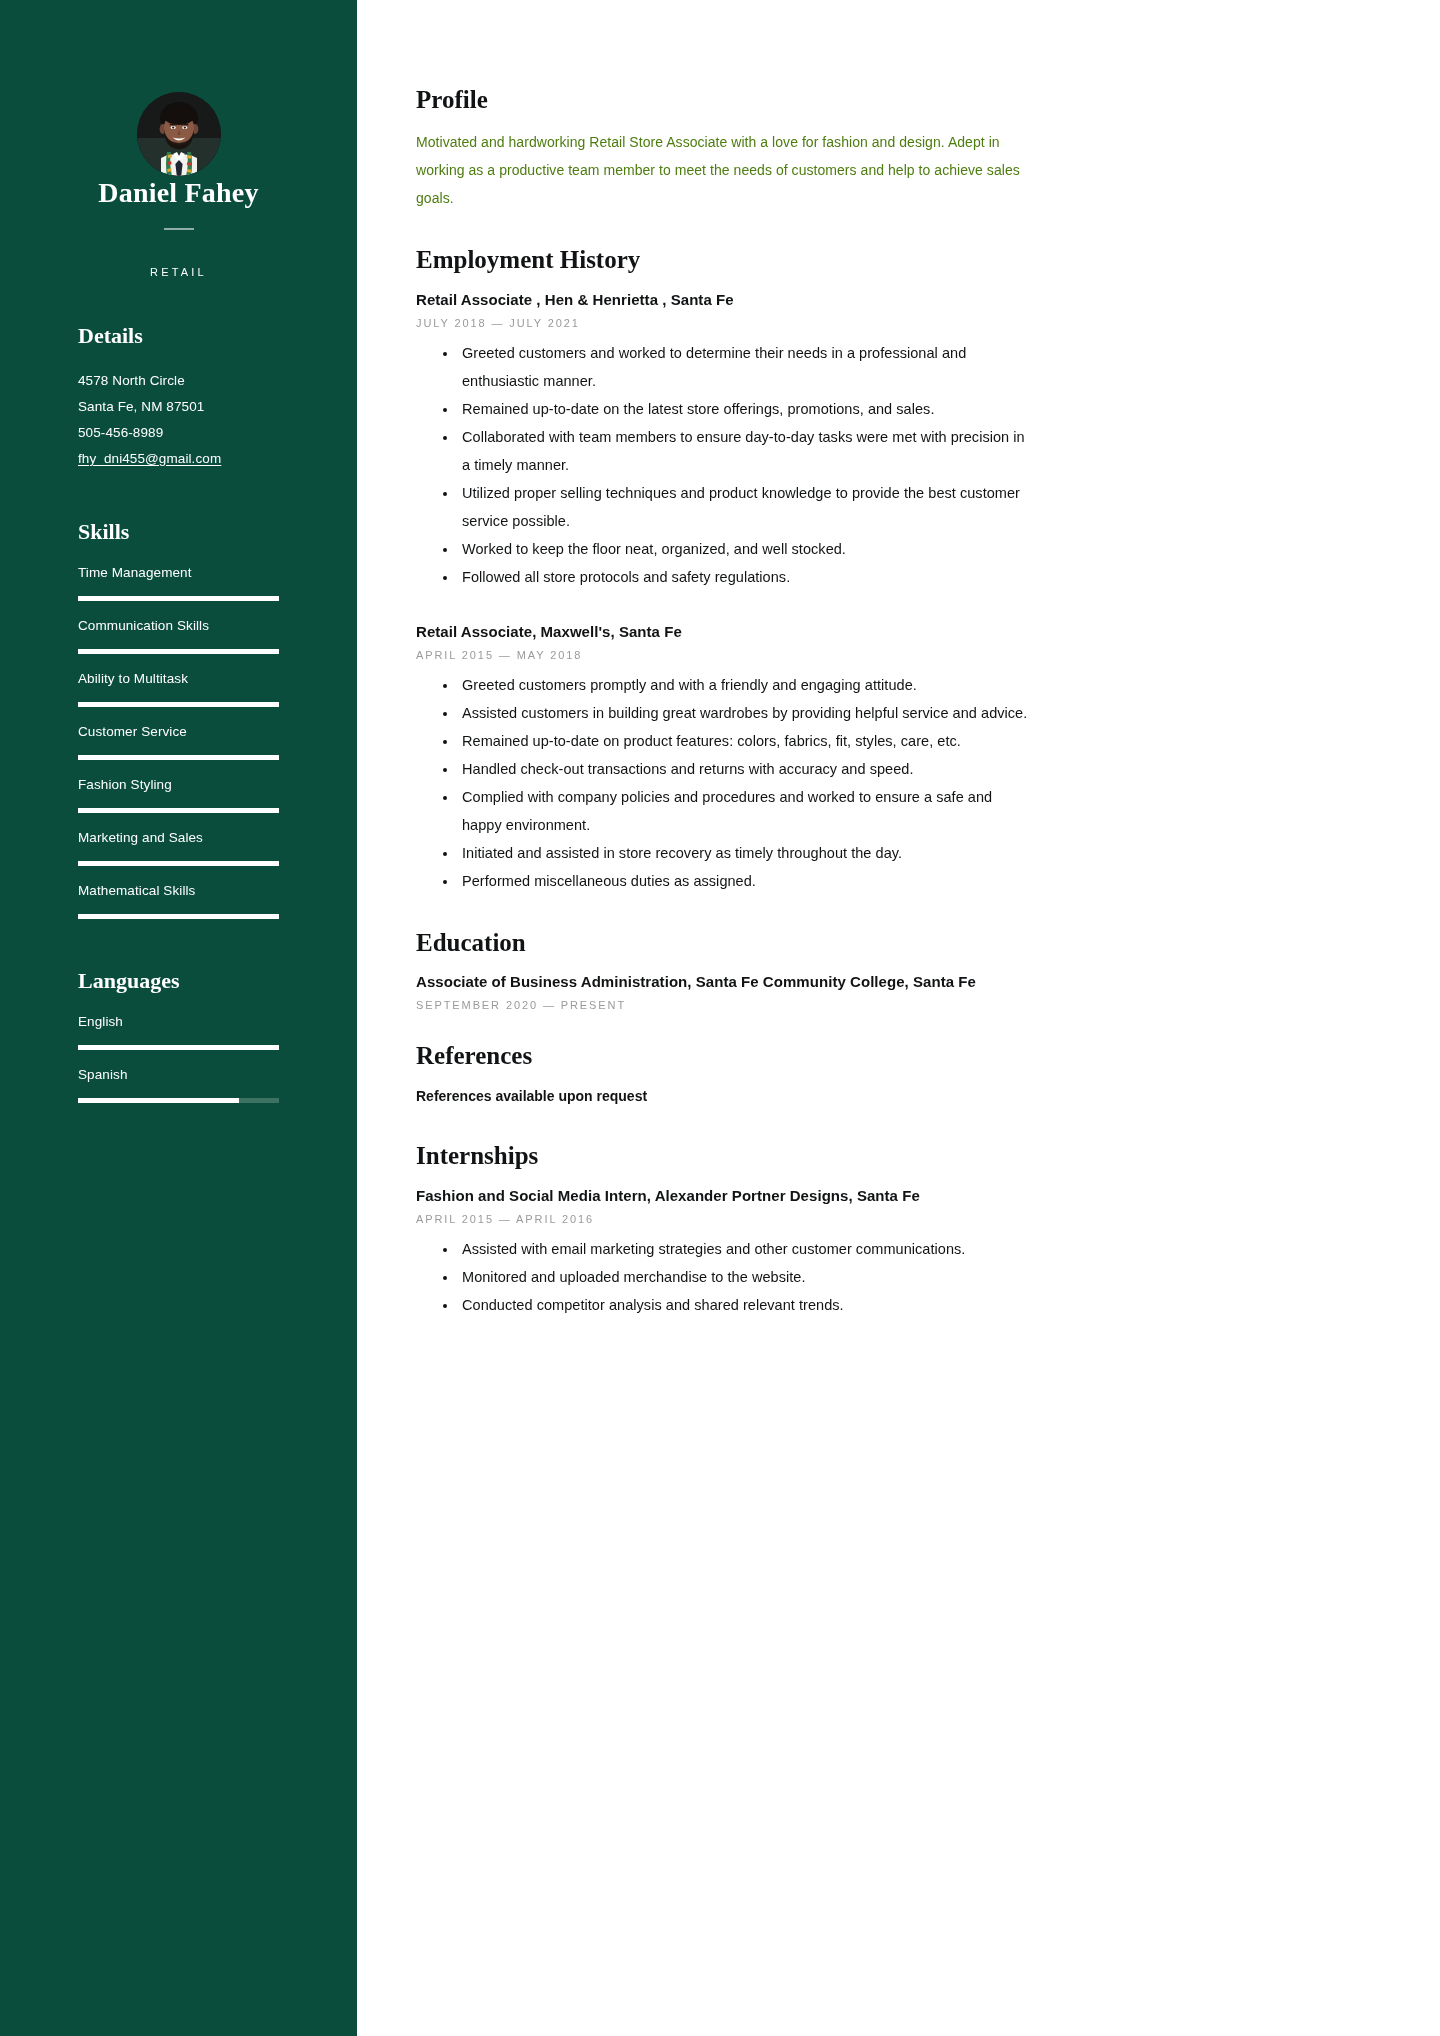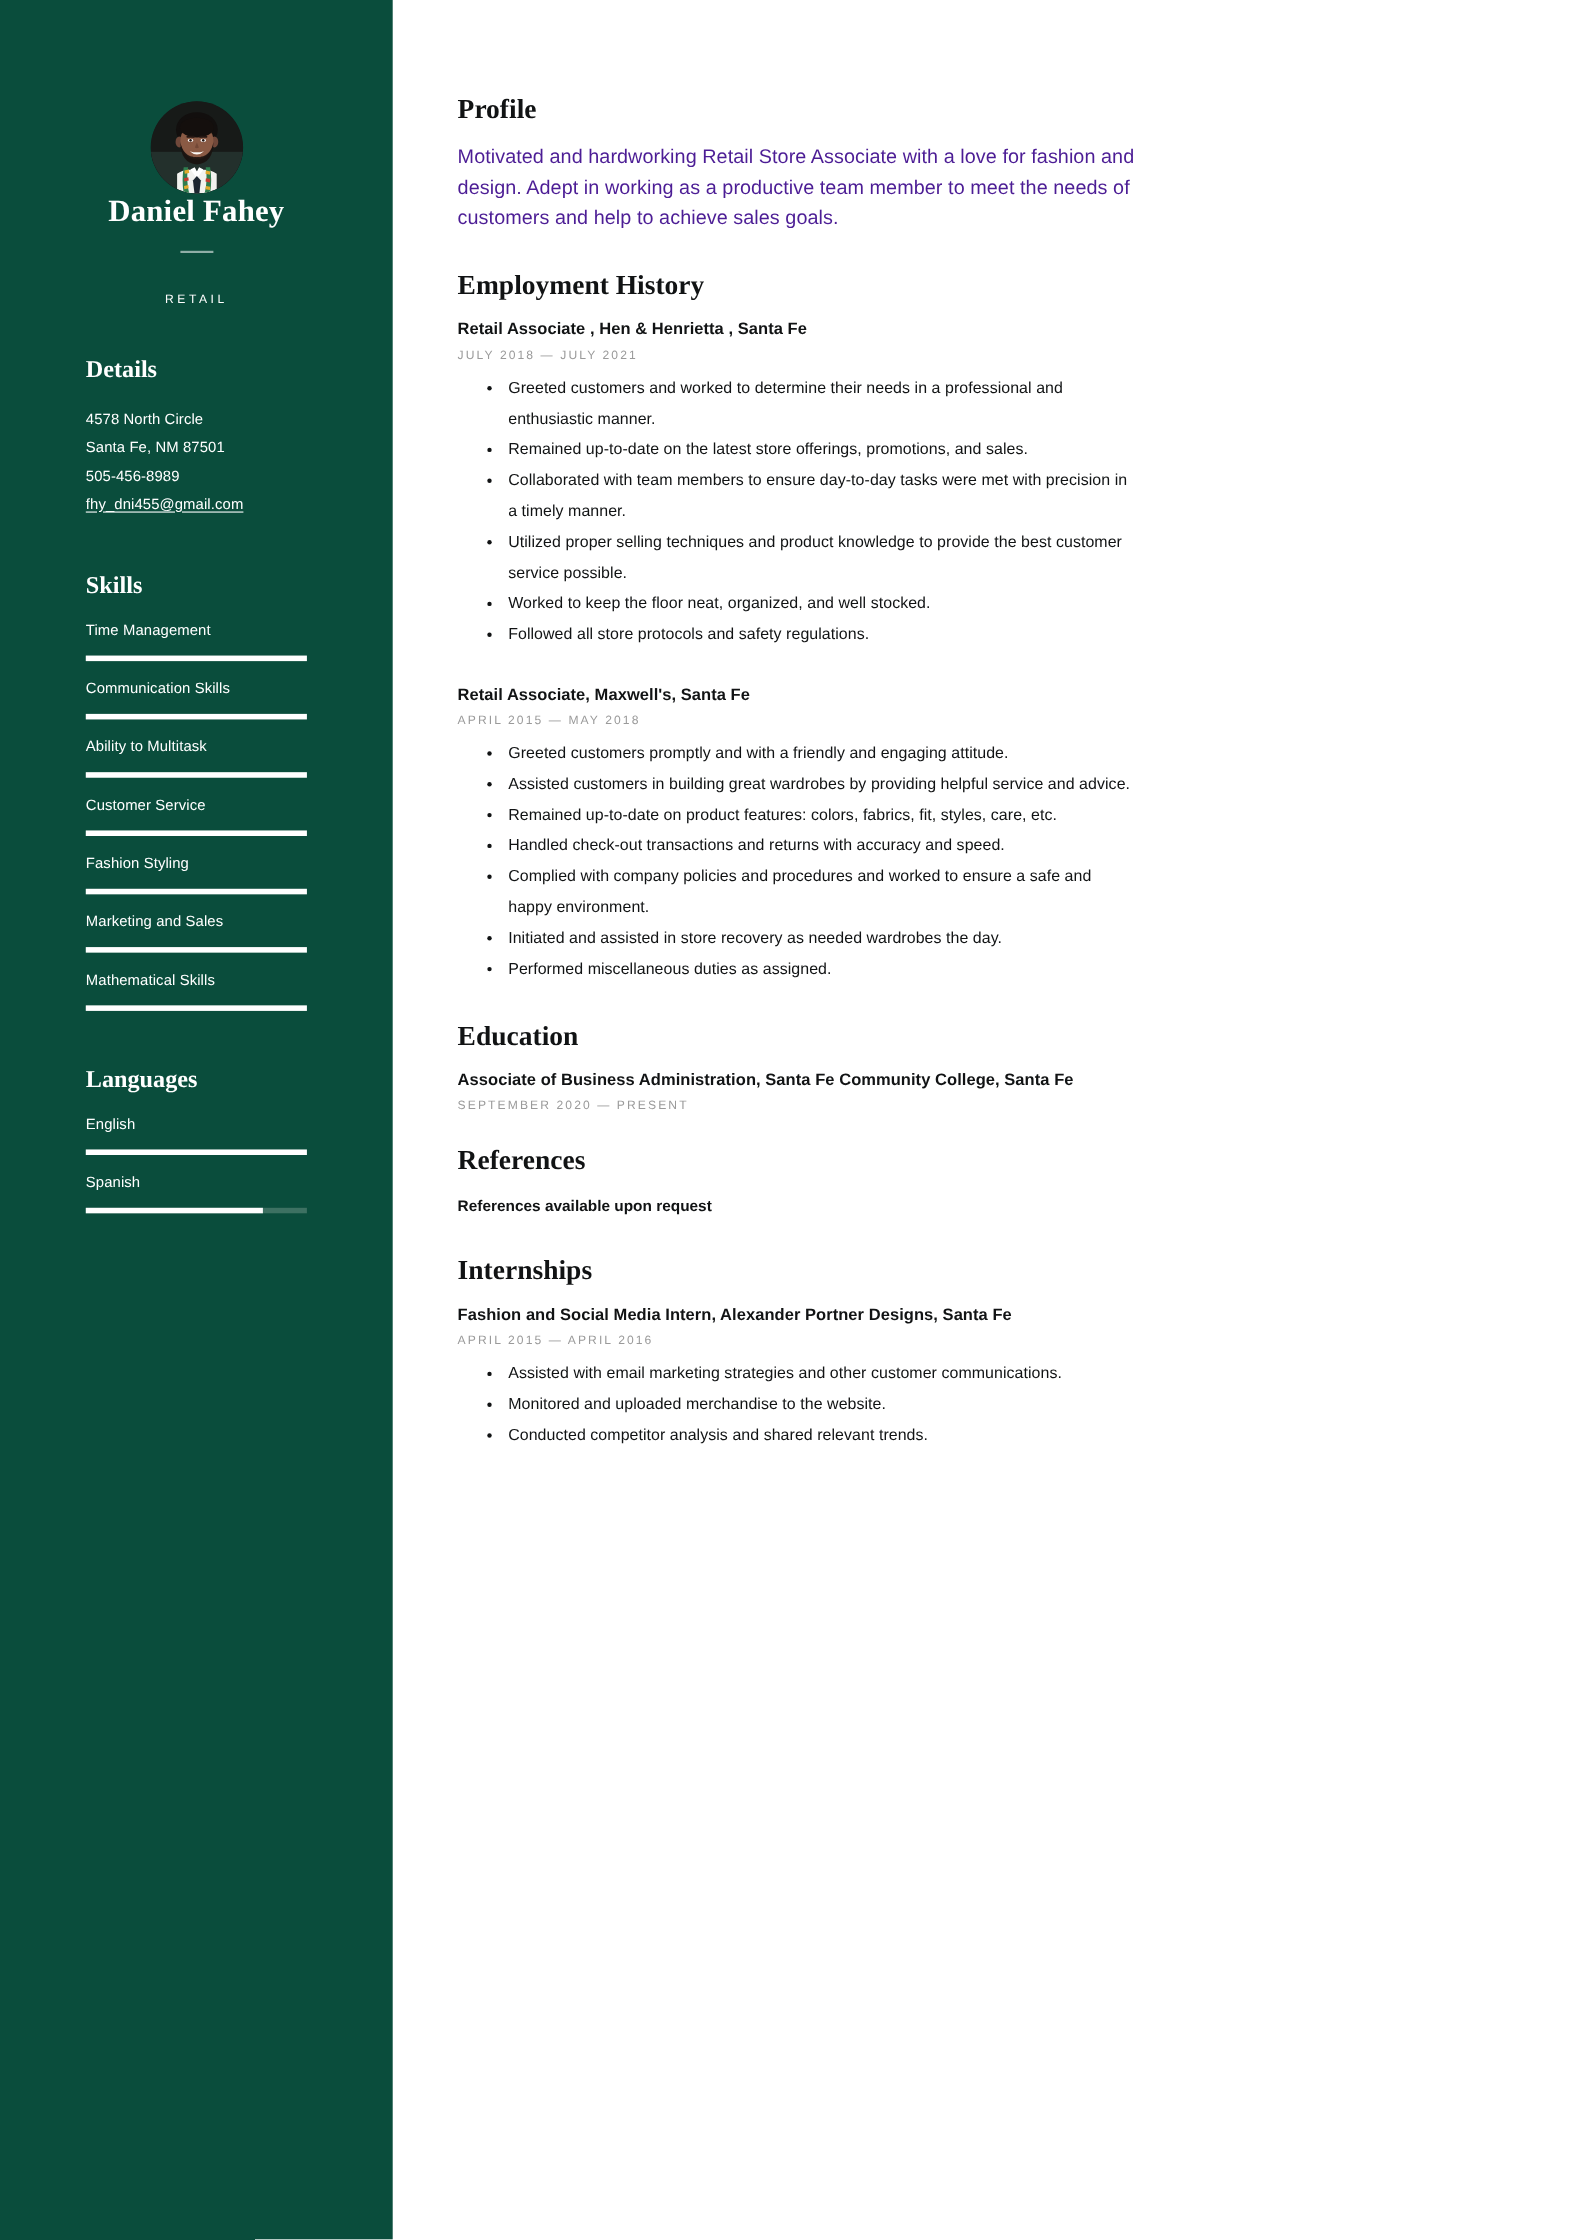--- a/index.html
+++ b/index.html
@@ -131,23 +131,23 @@
   .sec-h {
     font-family: "Liberation Serif", serif;
     font-weight: 700;
     font-size: 25px;
     line-height: 1.15;
     color: #111314;
     margin-bottom: 13px;
   }
 
   .body-p {
-    font-size: 18px;
+    font-size: 14px;
     line-height: 28px;
-    color: #4c1d95;
+    color: #4d7c0f;
     letter-spacing: 0.05px;
   }
 
   .entry { margin-top: 0; }
   .entry + .entry { margin-top: 29px; }
 
   .entry-title {
     font-size: 15px;
     font-weight: 700;
     line-height: 23px;
@@ -356,21 +356,21 @@
             </div>
             <div class="entry">
               <div class="entry-title">Retail Associate, Maxwell's, Santa Fe</div>
               <div class="entry-date">APRIL 2015 — MAY 2018</div>
               <ul class="bullets">
                 <li>Greeted customers promptly and with a friendly and engaging attitude.</li>
                 <li>Assisted customers in building great wardrobes by providing helpful service and advice.</li>
                 <li>Remained up-to-date on product features: colors, fabrics, fit, styles, care, etc.</li>
                 <li>Handled check-out transactions and returns with accuracy and speed.</li>
                 <li>Complied with company policies and procedures and worked to ensure a safe and happy environment.</li>
-                <li>Initiated and assisted in store recovery as needed wardrobes the day.</li>
+                <li>Initiated and assisted in store recovery as timely throughout the day.</li>
                 <li>Performed miscellaneous duties as assigned.</li>
               </ul>
             </div>
           </div>
       </section>
 
       <section class="block">
         <h2 class="sec-h">Education</h2>
         <div id="education-entries">
             <div class="entry">

